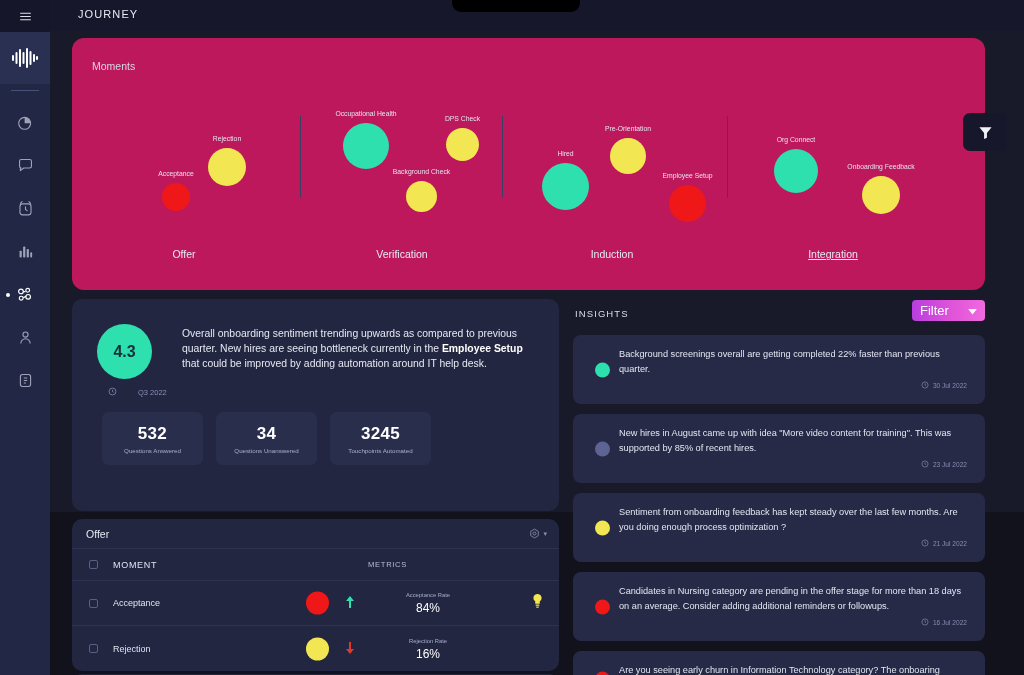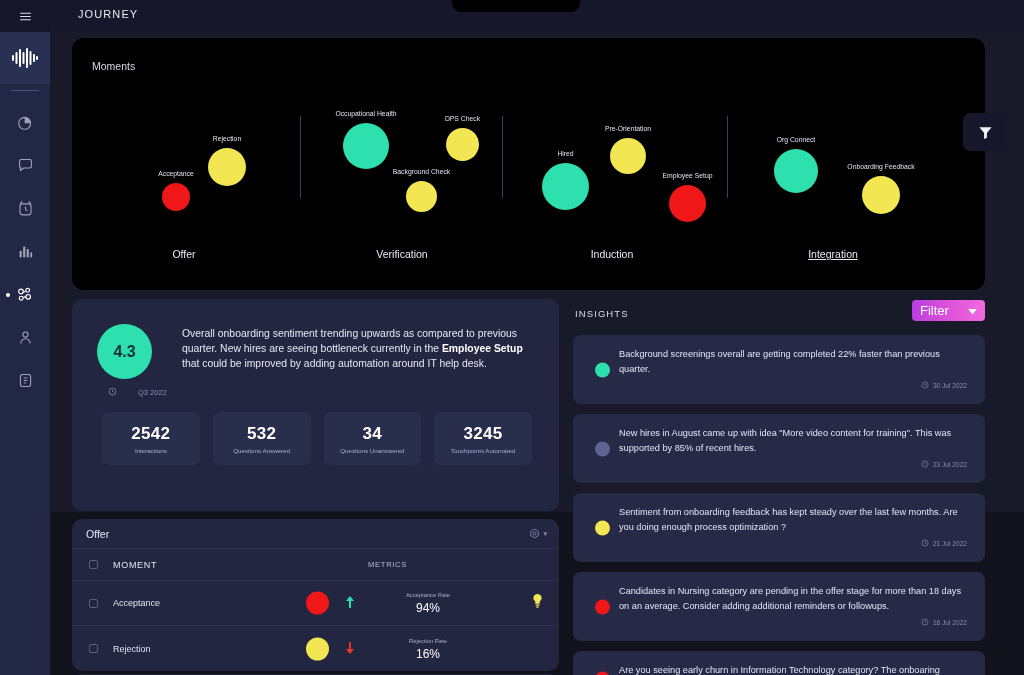--- a/index.html
+++ b/index.html
@@ -52,21 +52,21 @@
     position: absolute; left: 28px; top: 8px;
     font-size: 11px; letter-spacing: 1.1px; color: #e8e9f2; font-weight: 400;
   }
 
   
   .content { position: absolute; left: 50px; top: 31px; right: 0; bottom: 0; background: #181a2a; }
 
   
   .journey {
     position: absolute; left: 22px; top: 7px; width: 913px; height: 252px;
-    background: #000000; border-radius: 12px;
+    background: #be185d; border-radius: 12px;
   }
   .journey-title {
     position: absolute; left: 20px; top: 22px;
     font-size: 10.5px; color: #d6d8e8;
   }
   .stage-sep { position: absolute; width: 1px; background: #3a3f63; top: 78px; height: 82px; }
   .bubble { position: absolute; border-radius: 50%; }
   .bubble-label {
     position: absolute; font-size: 6.8px; color: #e2e4f0;
     white-space: nowrap; text-align: center;
@@ -305,24 +305,20 @@
         <span>
           <svg width="9" height="9" viewBox="0 0 12 12" fill="none" stroke="#8a8fb5" stroke-width="1">
             <circle cx="6" cy="6" r="4.6"></circle>
               <path d="M6 3.6V6l1.6 1"></path>
           </svg>
         </span>
         <span>Q3 2022</span>
       </div>
       <div class="stat-row" id="stat-row">
           <div class="stat">
-            <div class="stat-val">2542</div>
-                   <div class="stat-lbl">Interactions</div>
-          </div>
-          <div class="stat">
             <div class="stat-val">532</div>
                    <div class="stat-lbl">Questions Answered</div>
           </div>
           <div class="stat">
             <div class="stat-val">34</div>
                    <div class="stat-lbl">Questions Unanswered</div>
           </div>
           <div class="stat">
             <div class="stat-val">3245</div>
                    <div class="stat-lbl">Touchpoints Automated</div>
@@ -350,21 +346,21 @@
           <div class="mt-row">
             <div class="cb"></div>
             <div class="c-moment">Acceptance</div>
             <div class="c-metrics">
               <div class="dot-cell" style="background:#ef1717"></div>
               <div class="arrow-cell"><svg width="8" height="12" viewBox="0 0 8 12" fill="#2ee0ae">
                   <path d="M4 0l4 5H5v7H3V5H0z"></path>
                 </svg></div>
               <div class="metric-cell">
                 <div class="metric-lbl">Acceptance Rate</div>
-                <div class="metric-val">94%</div>
+                <div class="metric-val">84%</div>
               </div>
               <div class="bulb-cell"><span>
                <svg width="11" height="14" viewBox="0 0 12 16" fill="#f2e752">
                  <path d="M6 0a4.6 4.6 0 0 0-2.6 8.4V11h5.2V8.4A4.6 4.6 0 0 0 6 0z"></path>
                  <rect x="3.8" y="12" width="4.4" height="1.5" rx=".7"></rect>
                  <rect x="4.4" y="14.2" width="3.2" height="1.4" rx=".7"></rect>
                   </svg></span></div>
             </div>
           </div>
           <div class="mt-row">

